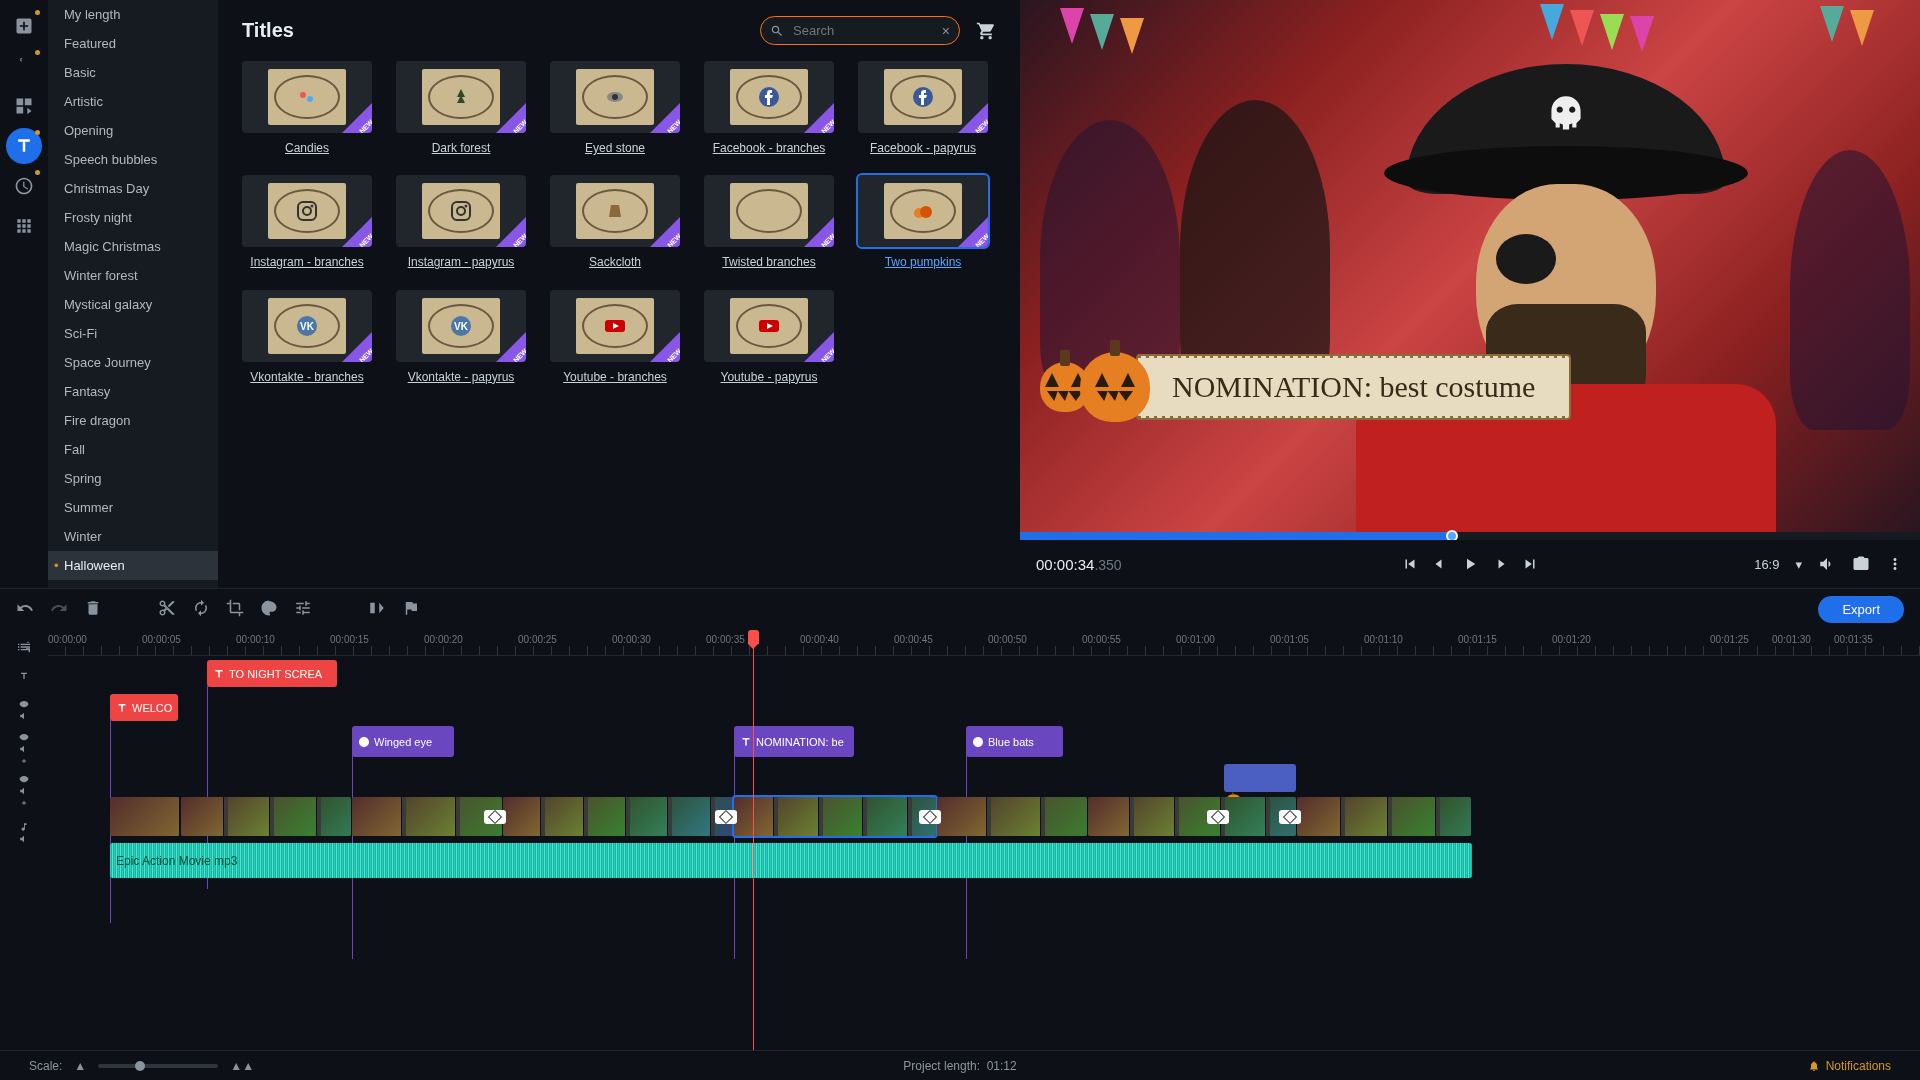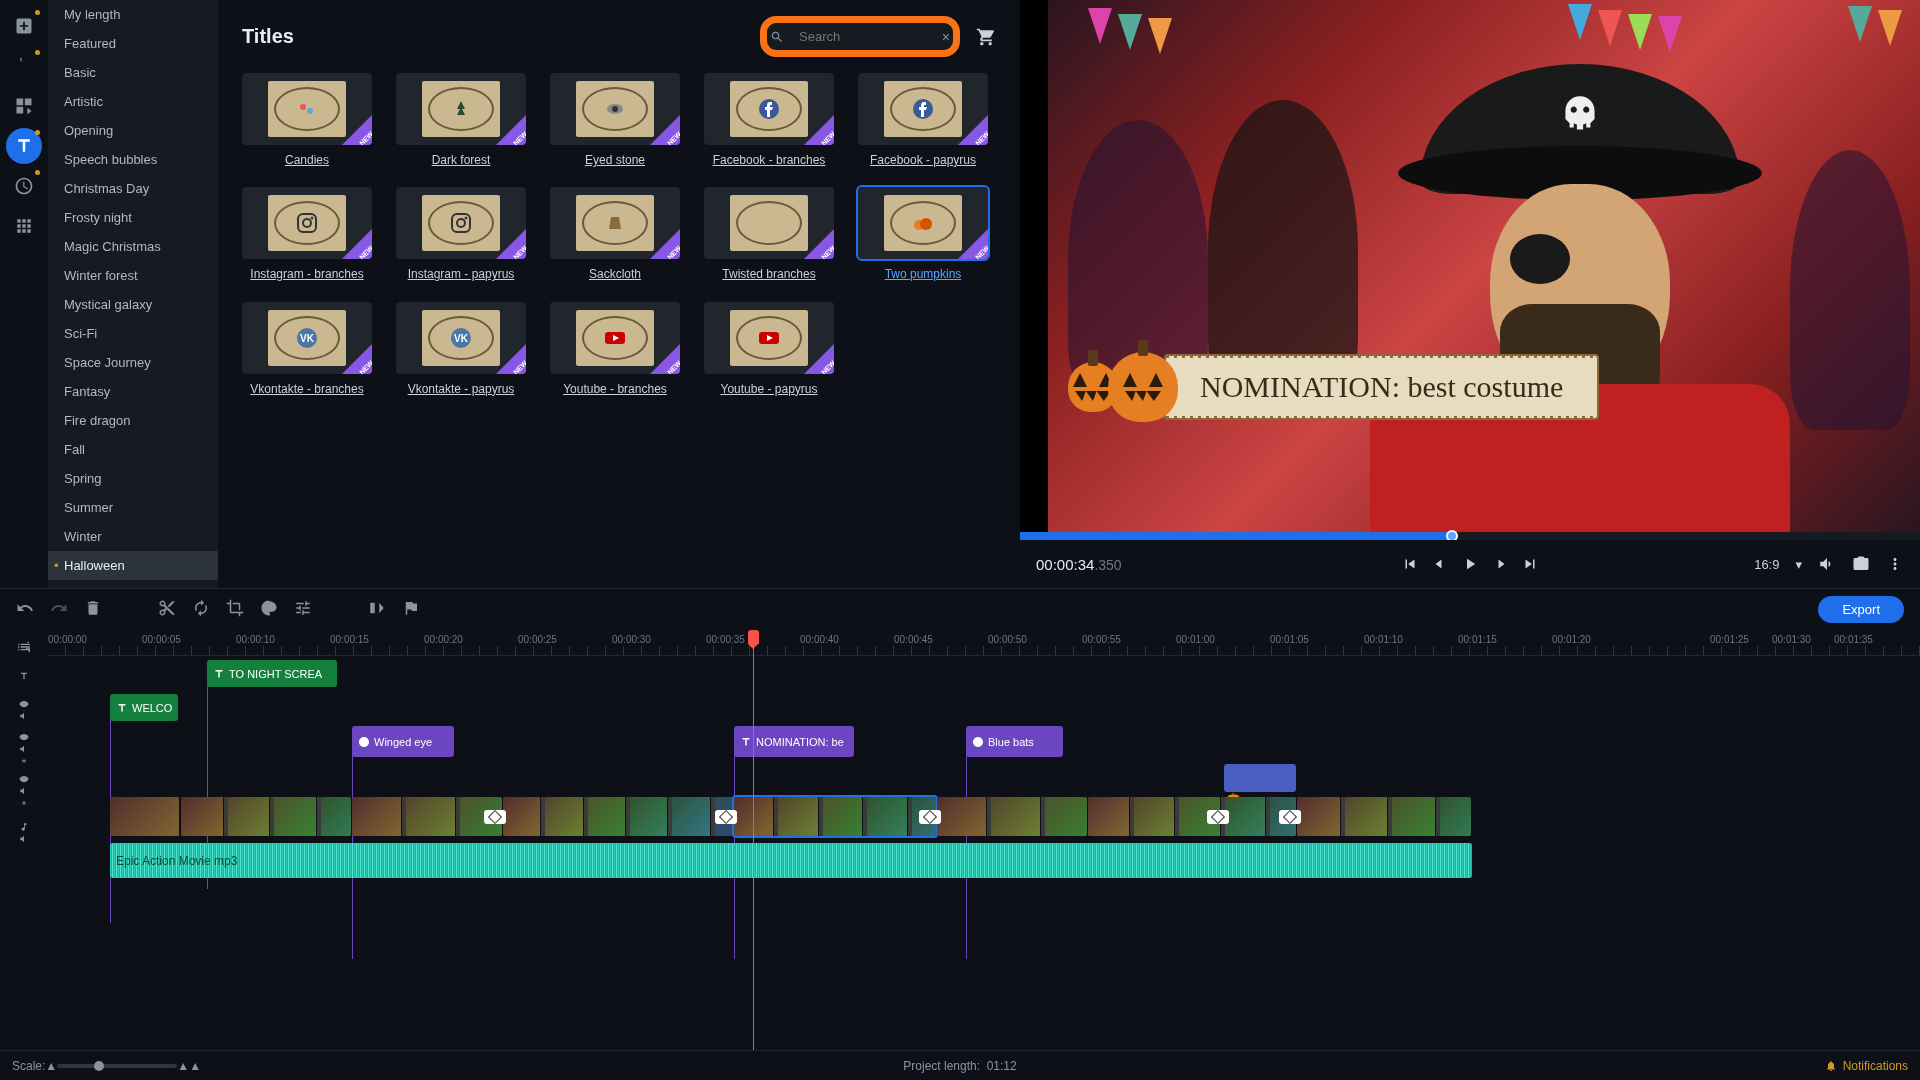--- a/index.html
+++ b/index.html
@@ -25,41 +25,41 @@
 .cat-item { padding: 7px 16px; font-size: 13px; color: #b0b8c0; cursor: pointer; position: relative; }
 .cat-item.active { background: #2d333b; color: #e6edf3; }
 .cat-item.has-dot::before { content: "•"; color: #d29922; position: absolute; left: 6px; }
 
 
 .browser { flex: 1; background: #0d1117; padding: 16px 24px; overflow-y: auto; }
 .browser-head { display: flex; align-items: center; justify-content: space-between; margin-bottom: 16px; }
 .browser-title { font-size: 20px; font-weight: 600; color: #e6edf3; }
 .browser-tools { display: flex; align-items: center; gap: 16px; }
 .search-wrap { position: relative; }
-.search { background: #161b22; border: 7px solid #f97316; border-radius: 16px; padding: 6px 30px 6px 32px; color: #c9d1d9; width: 200px; font-size: 13px; }
+.search { background: #161b22; border: 1px solid #f97316; border-radius: 16px; padding: 6px 30px 6px 32px; color: #c9d1d9; width: 200px; font-size: 13px; }
 .search-icon { position: absolute; left: 10px; top: 50%; transform: translateY(-50%); width: 14px; height: 14px; fill: #8b949e; }
 .search-clear { position: absolute; right: 10px; top: 50%; transform: translateY(-50%); color: #8b949e; cursor: pointer; }
 .cart-icon { width: 20px; height: 20px; fill: #c9d1d9; cursor: pointer; }
 
 .grid { display: flex; flex-wrap: wrap; gap: 20px 24px; }
 .tile { width: 130px; display: flex; flex-direction: column; align-items: center; gap: 8px; cursor: pointer; }
 .thumb { width: 130px; height: 72px; background: #21262d; border-radius: 4px; position: relative; display: flex; align-items: center; justify-content: center; overflow: hidden; }
 .thumb-inner { width: 78px; height: 56px; background: #c9b890; border-radius: 2px; display: flex; align-items: center; justify-content: center; position: relative; }
 .thumb-deco { position: absolute; inset: 6px; border: 2px solid #6b5840; border-radius: 50%; }
 .thumb-icon { width: 24px; height: 24px; fill: #3a3a3a; z-index: 1; }
 .tile.selected .thumb { outline: 2px solid #1f6feb; }
 .tile.selected .tile-label { color: #58a6ff; }
 .badge-new { position: absolute; bottom: 0; right: 0; width: 30px; height: 30px; }
 .badge-new::before { content: ""; position: absolute; bottom: 0; right: 0; border-left: 30px solid transparent; border-bottom: 30px solid #8957e5; }
 .badge-new::after { content: "NEW"; position: absolute; bottom: 3px; right: -2px; font-size: 7px; color: #fff; transform: rotate(-45deg); font-weight: 700; }
 .tile-label { font-size: 12px; color: #c9d1d9; text-align: center; line-height: 1.2; text-decoration: underline; }
 
 
 .preview { width: 900px; background: #000; display: flex; flex-direction: column; }
-.preview-video { flex: 1; position: relative; background: linear-gradient(135deg, #2a1520 0%, #8b2020 25%, #c44 50%, #8b2020 75%, #2a1520 100%); overflow: hidden; margin-left: 28px; }
+.preview-video { flex: 1; position: relative; background: linear-gradient(135deg, #2a1520 0%, #8b2020 25%, #c44 50%, #8b2020 75%, #2a1520 100%); overflow: hidden; }
 .bunting { position: absolute; top: 0; left: 0; right: 0; height: 50px; }
 .bunting-flag { position: absolute; width: 24px; height: 36px; clip-path: polygon(0 0, 100% 0, 50% 100%); }
 .pirate { position: absolute; left: 50%; top: 12%; transform: translateX(-20%); }
 .pirate-hat { width: 320px; height: 130px; background: #1a1a1a; border-radius: 50% 50% 10% 10% / 90% 90% 10% 10%; position: relative; }
 .pirate-hat-rim { position: absolute; bottom: -6px; left: -22px; right: -22px; height: 54px; background: #0d0d0d; border-radius: 50%; }
 .skull { position: absolute; top: 28px; left: 50%; transform: translateX(-50%); width: 50px; height: 50px; }
 .face { position: absolute; top: 120px; left: 50%; transform: translateX(-50%); width: 180px; height: 220px; background: #d4a574; border-radius: 45% 45% 50% 50%; }
 .eyepatch { position: absolute; top: 50px; left: 20px; width: 60px; height: 50px; background: #1a1a1a; border-radius: 50%; }
 .beard { position: absolute; top: 120px; left: 10px; right: 10px; height: 140px; background: #3a2a1a; border-radius: 20% 20% 50% 50%; }
 .torso { position: absolute; top: 320px; left: 50%; transform: translateX(-50%); width: 420px; height: 250px; background: #c02020; border-radius: 40px 40px 0 0; }
@@ -113,36 +113,36 @@
 .playhead-head { position: absolute; top: 0; left: -5px; width: 11px; height: 14px; background: #f85149; border-radius: 3px 3px 0 0; }
 .playhead-head::after { content: ""; position: absolute; bottom: -5px; left: 0; border-left: 5.5px solid transparent; border-right: 5.5px solid transparent; border-top: 5px solid #f85149; }
 
 .track { position: relative; border-bottom: 1px solid transparent; }
 .track.title { height: 32px; margin-top: 2px; }
 .track.sticker { height: 36px; }
 .track.video { height: 42px; }
 .track.audio { height: 38px; margin-top: 4px; }
 
 .clip { position: absolute; top: 2px; bottom: 2px; border-radius: 3px; overflow: hidden; display: flex; align-items: center; padding: 0 6px; font-size: 11px; color: #fff; gap: 4px; }
-.clip-title { background: #15803d; }
+.clip-title { background: #ef4444; }
 .clip-sticker-s { background: #6b46c1; }
 .clip-bluebox { background: #4a5fc1; top: 4px; }
 .clip-video { background: #3a3a3a; top: 1px; bottom: 1px; padding: 0; border-radius: 2px; }
 .clip-video.selected { outline: 2px solid #1f6feb; }
 .clip-video-frame { height: 100%; background: linear-gradient(90deg, #5a3a2a, #8b4a3a, #6a3a3a); flex-shrink: 0; border-right: 1px solid #0d1117; }
 .transition { position: absolute; width: 22px; height: 14px; background: #fff; border-radius: 3px; top: 50%; transform: translateY(-50%); z-index: 10; display: flex; align-items: center; justify-content: center; }
 .transition::before { content: ""; width: 8px; height: 8px; border: 1px solid #333; transform: rotate(45deg); }
 .clip-audio { background: #1a9e8a; top: 1px; bottom: 1px; flex-direction: column; justify-content: center; padding: 0; }
 .waveform { height: 100%; width: 100%; background: repeating-linear-gradient(90deg, #2dd4bf 0 1px, #14b8a6 1px 2px, #5eead4 2px 3px, #14b8a6 3px 4px); opacity: 0.9; }
 .audio-label { position: absolute; left: 6px; font-size: 12px; color: #064e3b; }
 .clip svg { width: 12px; height: 12px; fill: #fff; flex-shrink: 0; }
 .clip-line { position: absolute; top: 28px; bottom: -200px; width: 1px; background: #6b46c1; }
 
 
-.status { height: 30px; background: #0d1117; border-top: 1px solid #21262d; display: flex; align-items: center; padding: 0 12px; font-size: 12px; color: #8b949e; }
+.status { height: 30px; background: #0d1117; border-top: 1px solid #21262d; display: flex; align-items: center; padding: 0 29px; font-size: 12px; color: #8b949e; gap: 12px; }
 .scale-slider { width: 120px; height: 4px; background: #30363d; border-radius: 2px; position: relative; }
 .scale-slider-knob { position: absolute; left: 35%; top: 50%; transform: translate(-50%, -50%); width: 10px; height: 10px; background: #8b949e; border-radius: 50%; }
 .status-center { position: absolute; left: 50%; transform: translateX(-50%); }
 .status-right { margin-left: auto; display: flex; align-items: center; gap: 6px; color: #d29922; }
 .status-right svg { width: 12px; height: 12px; fill: #d29922; }
 </style>
 </head>
 <body>
 
 <div class="app">

